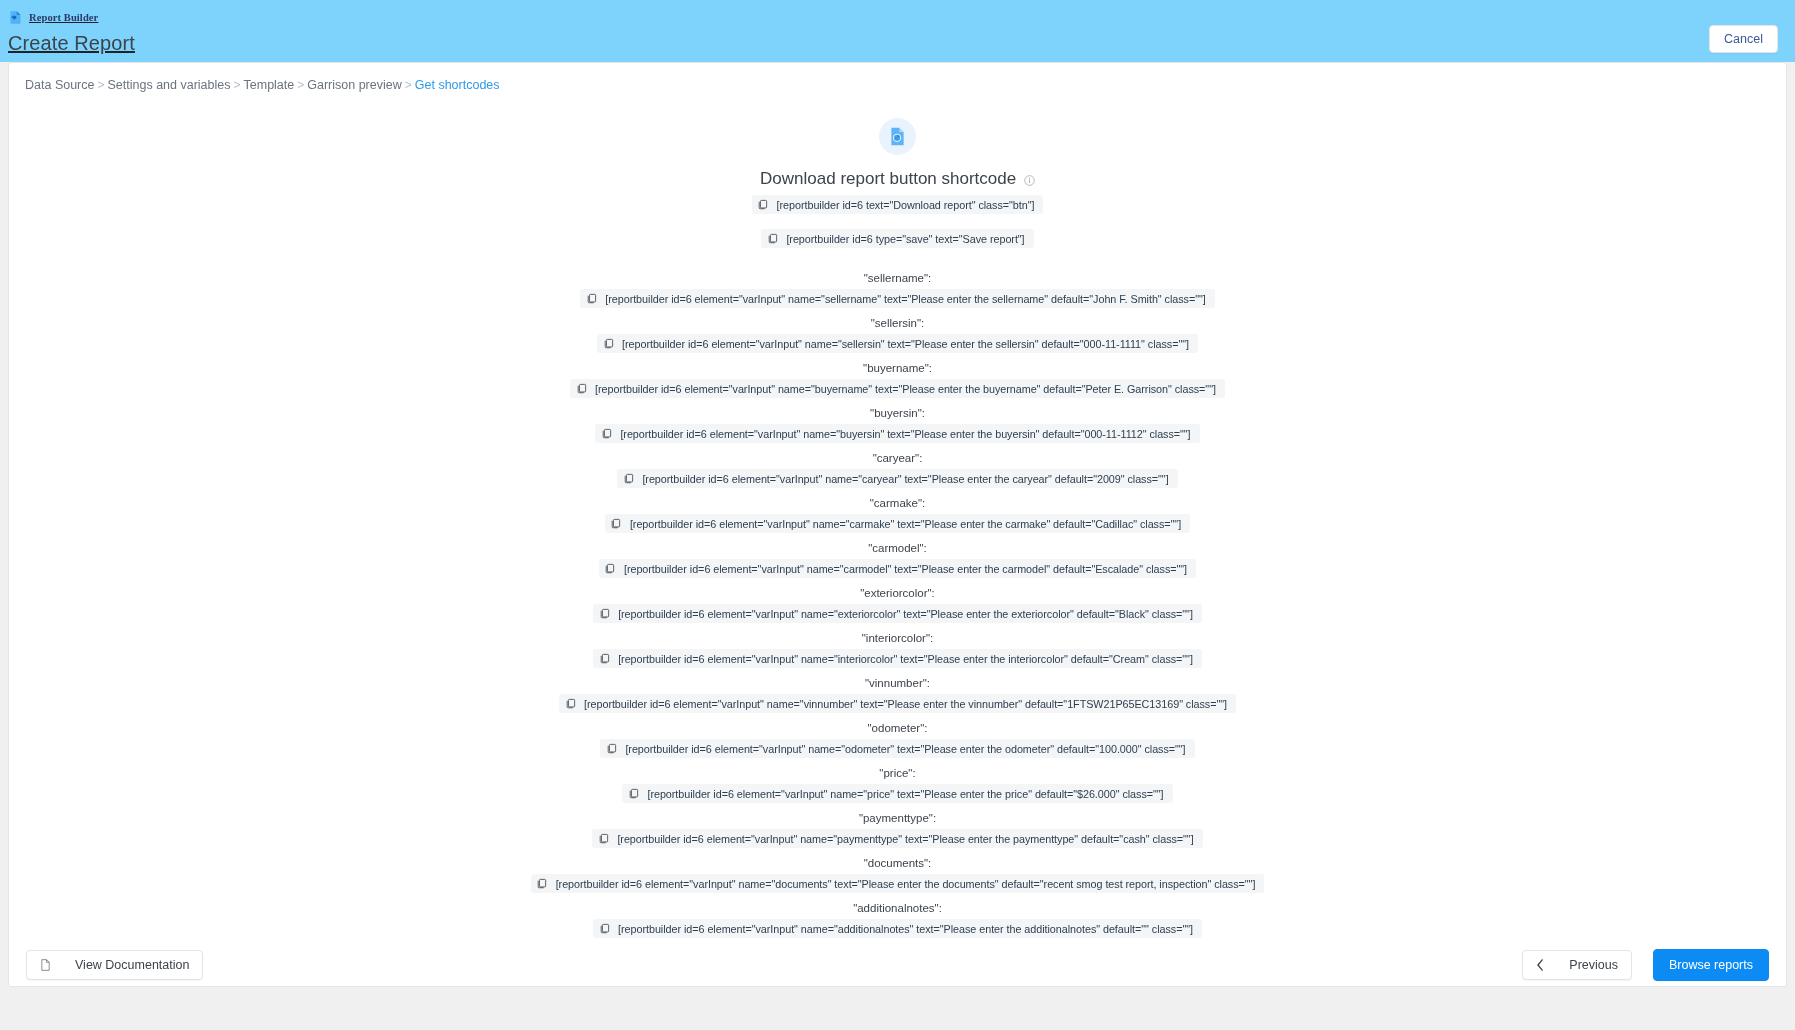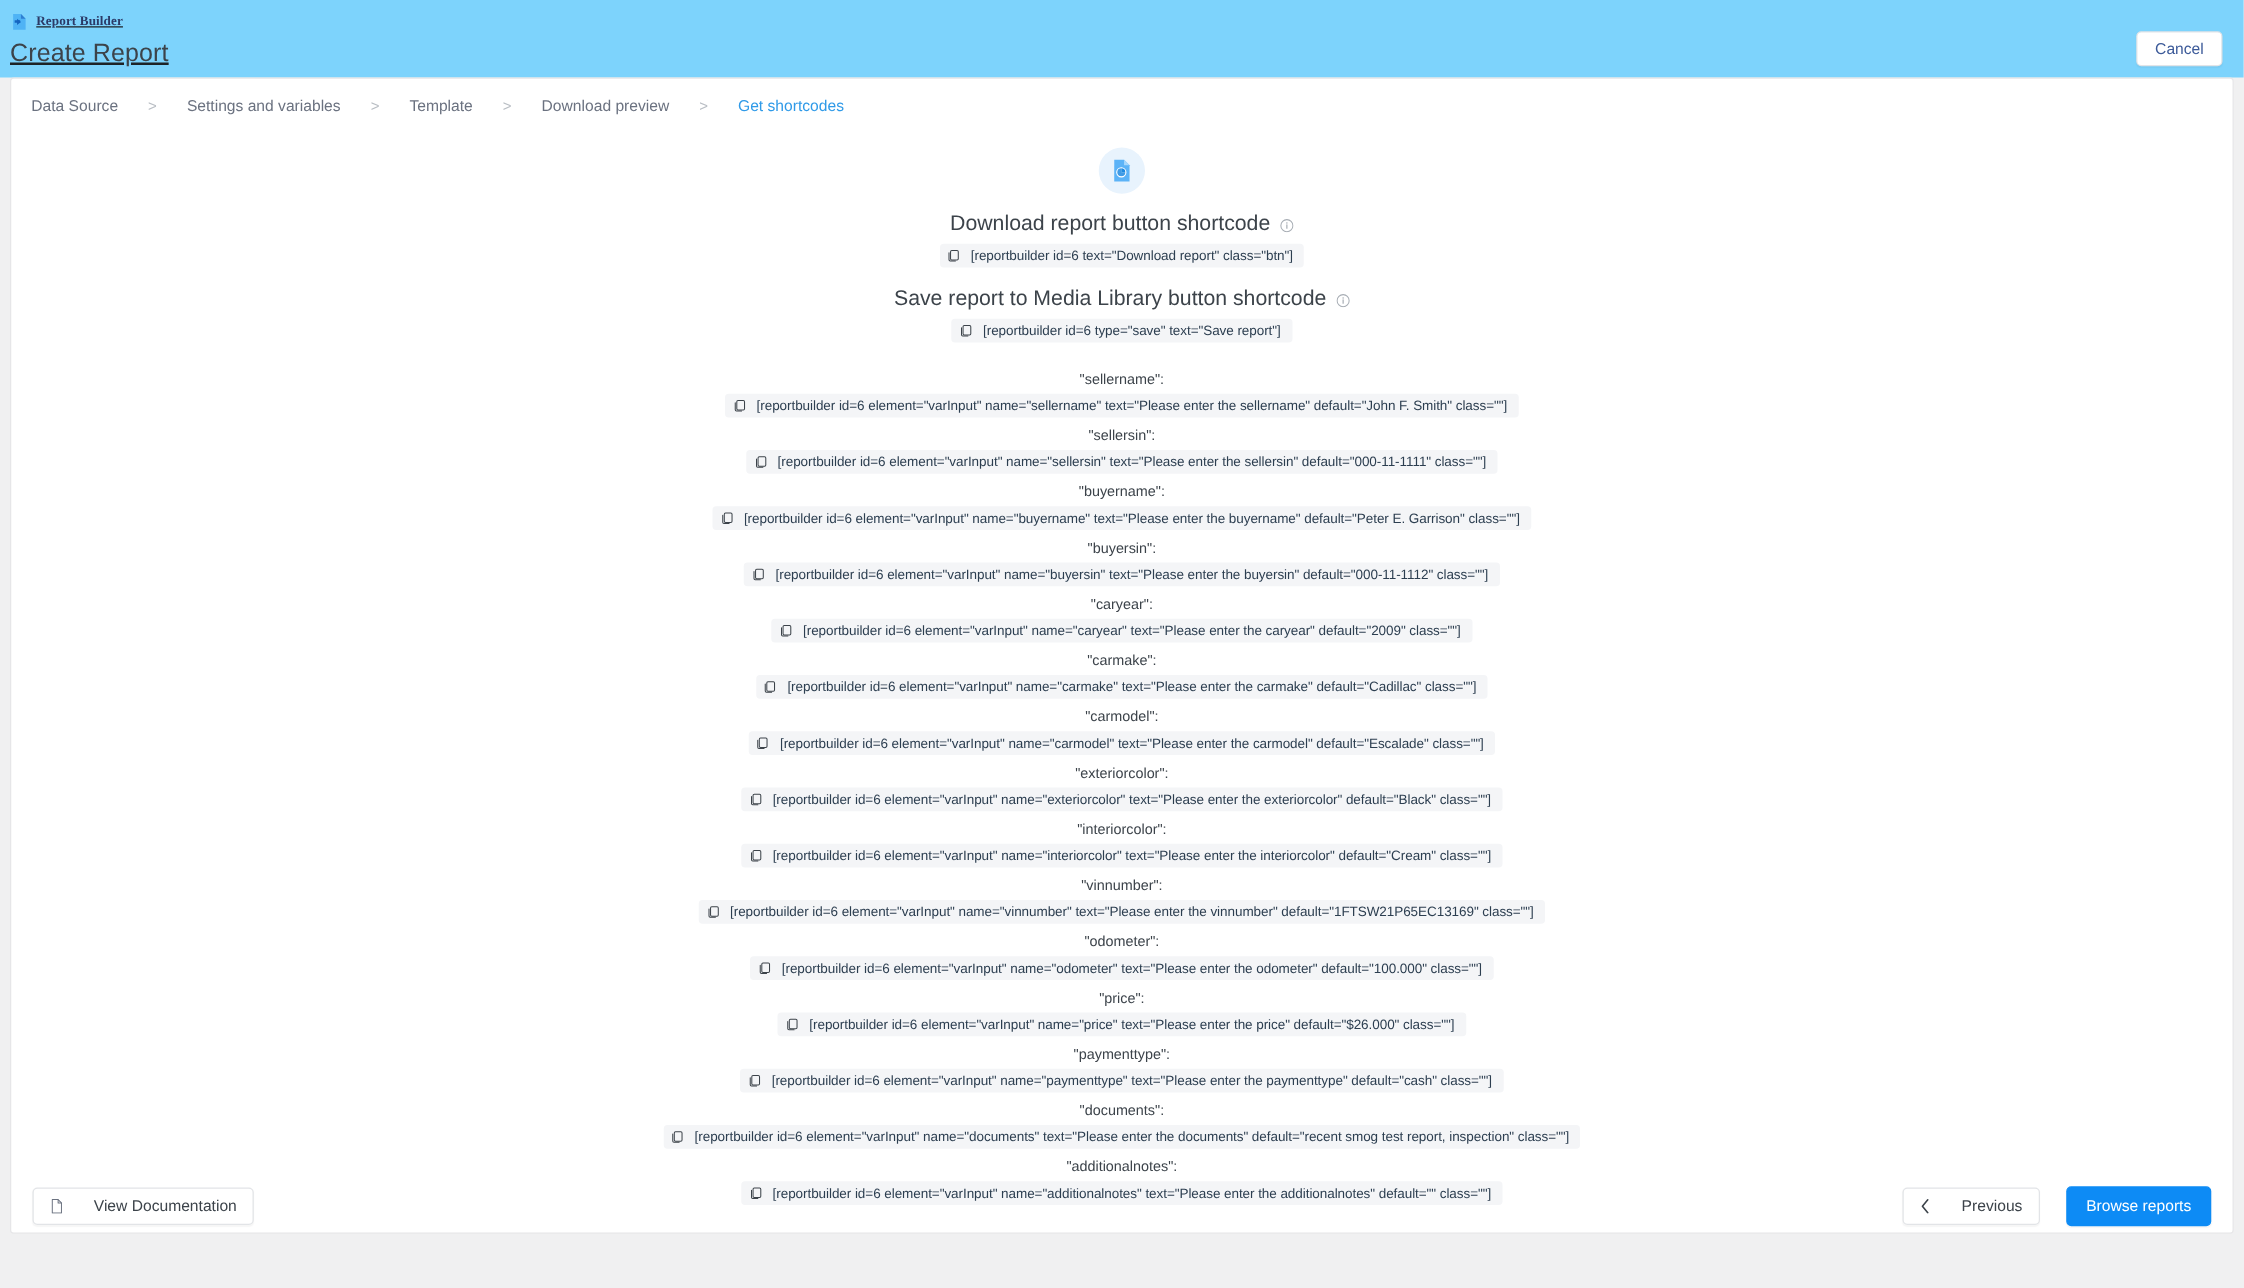--- a/index.html
+++ b/index.html
@@ -55,21 +55,21 @@
     height: 925px;
     background: #fff;
     border: 1px solid #e6e6e8;
     border-radius: 3px;
     overflow: hidden;
   }
 
   .breadcrumb {
     display: flex;
     align-items: center;
-    gap: 24px;
+    gap: 3px;
     padding: 15px 0 0 16px;
     font-size: 12.5px;
     color: #6b7280;
   }
   .breadcrumb .crumb { white-space: nowrap; }
   .breadcrumb .crumb.active { color: #2f9ae8; }
   .breadcrumb .sep { color: #b9bec4; font-size: 12px; }
 
   
   .hero { text-align: center; margin-top: 26px; }
@@ -192,21 +192,21 @@
 
 <div class="card">
 
   <nav class="breadcrumb" id="breadcrumb">
       <span class="crumb">Data Source</span>
       <span class="sep">&gt;</span>
       <span class="crumb">Settings and variables</span>
       <span class="sep">&gt;</span>
       <span class="crumb">Template</span>
       <span class="sep">&gt;</span>
-      <span class="crumb">Download preview</span>
+      <span class="crumb">Garrison preview</span>
       <span class="sep">&gt;</span>
       <span class="crumb active">Get shortcodes</span>
     </nav>
 
   <div class="hero">
     <div class="hero-icon">
       <svg width="21" height="21" viewBox="0 0 24 24">
         <path d="M5 2h9l5 5v15H5z" fill="#5cb3f7"></path>
         <path d="M14 2l5 5h-5z" fill="#a8d7fb"></path>
         <circle cx="11.5" cy="13.5" r="4.2" fill="#ffffff"></circle>
@@ -239,30 +239,20 @@
               </svg>
           </span>
           <span class="code-text">[reportbuilder id=6 text="Download report" class="btn"]</span>
         </div>
       </div>
     </div>
 
     <div class="gap-lg"></div>
 
     <div>
-      <div class="sec-label">
-        <span>Save report to Media Library button shortcode</span>
-        <span class="info-icon">
-          <svg width="11" height="11" viewBox="0 0 16 16">
-              <circle cx="8" cy="8" r="7" fill="none" stroke="#a7adb4" stroke-width="1.2"></circle>
-              <rect x="7.3" y="6.6" width="1.4" height="5" fill="#a7adb4"></rect>
-              <rect x="7.3" y="4.1" width="1.4" height="1.6" fill="#a7adb4"></rect>
-            </svg>
-        </span>
-      </div>
       <div class="code-row">
         <div class="code-box">
           <span class="copy-btn">
             <svg width="11" height="11" viewBox="0 0 16 16">
                 <rect x="5" y="2" width="9" height="11" rx="1.4" fill="none" stroke="#3c434a" stroke-width="1.2"></rect>
                 <path d="M3.2 4.6v8.2A1.4 1.4 0 0 0 4.6 14.2h6" fill="none" stroke="#3c434a" stroke-width="1.2" stroke-linecap="round"></path>
               </svg>
           </span>
           <span class="code-text">[reportbuilder id=6 type="save" text="Save report"]</span>
         </div>

